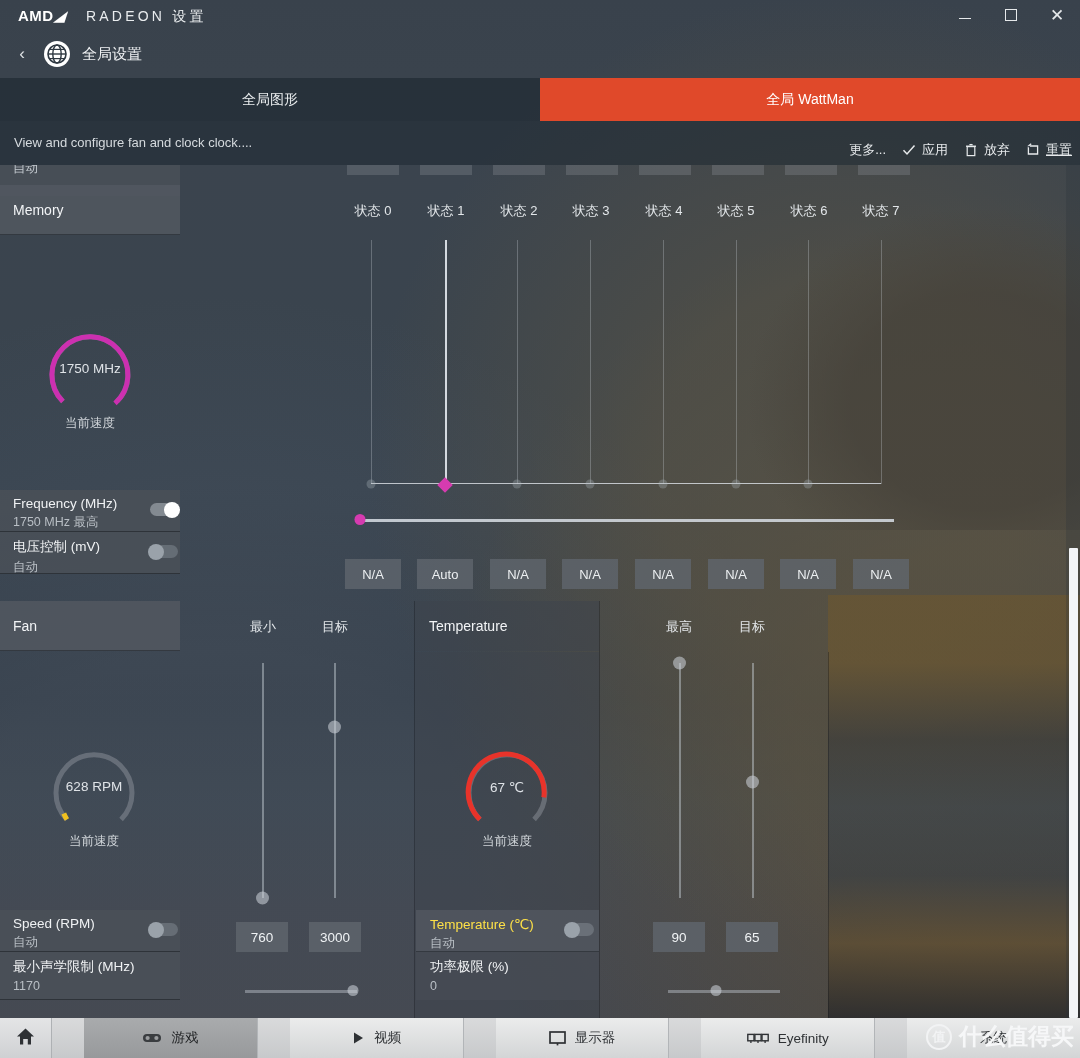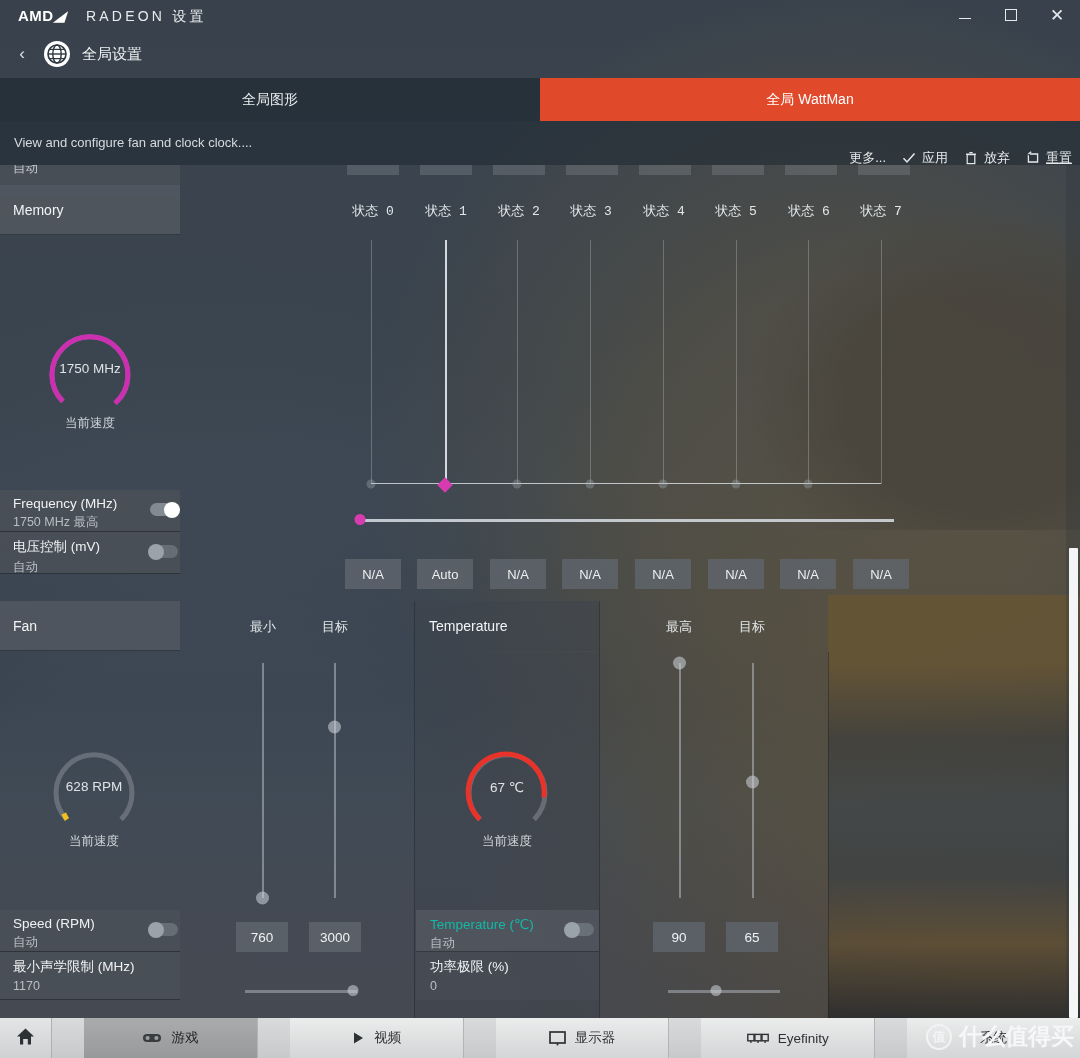--- a/index.html
+++ b/index.html
@@ -72,21 +72,21 @@
   .tabs { position:absolute; left:0; top:78px; width:1080px; height:43px; display:flex; }
   .tab { flex:1; display:flex; align-items:center; justify-content:center;
     font-size:14px; color:#e9ecee; }
   .tab.inactive { background:rgba(24,34,44,.55); }
   .tab.active { background:#e0492a; color:#fff; }
 
   
   .subhdr { position:absolute; left:0; top:121px; width:1080px; height:44px;
     background:rgba(30,40,50,.55); }
   .subhdr .desc { position:absolute; left:14px; top:14px; font-size:13px; color:#d5dade; }
-  .subhdr .acts { position:absolute; right:8px; top:28px; display:flex; align-items:center; gap:16px; }
+  .subhdr .acts { position:absolute; right:8px; top:20px; display:flex; align-items:center; gap:16px; }
   .act { display:flex; align-items:center; gap:6px; font-size:13px; color:#e7eaec; }
   .act .ic { display:flex; align-items:center; justify-content:center; width:14px; height:14px; }
   .act .ic svg { display:block; }
   .act.reset .lbl { text-decoration:underline; }
 
   
   .pane { position:absolute; left:0; top:165px; width:1080px; height:853px; overflow:hidden; }
 
   
   .rowlabel { position:absolute; left:0; width:180px; background:rgba(74,80,88,.82);
@@ -293,21 +293,21 @@
       <i style="left:386px"></i>
       <i style="left:459px"></i>
       <i style="left:532px"></i>
       <i style="left:605px"></i>
       <i style="left:678px"></i>
     </div>
 
     <div class="sec-hdr" style="top:20px;">
       <span>Memory</span>
     </div>
-    <div class="states" style="left:180px; top:20px; width:900px;font-family:Liberation Mono, monospace;">
+    <div class="states" style="left:180px; top:20px; width:900px;">
       <span class="state-lbl" style="left:193px;top:17px">状态 0</span>
       <span class="state-lbl" style="left:266px;top:17px">状态 1</span>
       <span class="state-lbl" style="left:339px;top:17px">状态 2</span>
       <span class="state-lbl" style="left:411px;top:17px">状态 3</span>
       <span class="state-lbl" style="left:484px;top:17px">状态 4</span>
       <span class="state-lbl" style="left:556px;top:17px">状态 5</span>
       <span class="state-lbl" style="left:629px;top:17px">状态 6</span>
       <span class="state-lbl" style="left:701px;top:17px">状态 7</span>
     </div>
 
@@ -442,21 +442,21 @@
       <div class="toggle off" style="left:150px; top:13px;">
         <span class="knob"></span>
       </div>
     </div>
     <div class="rowlabel" style="top:787px; height:48px; padding:6px 0 0 13px;">
       <div class="t1">最小声学限制 (MHz)</div>
       <div class="t2">1170</div>
     </div>
 
     <div style="position:absolute; left:416px; top:745px; width:183px; height:42px; padding:6px 0 0 14px; background:rgba(84,90,98,.72); border-bottom:1px solid rgba(20,24,28,.45);">
-      <div class="t1" style="font-size:13.5px;color:#14b8a6;">Temperature (℃)</div>
+      <div class="t1" style="font-size:13.5px;color:#fde047;">Temperature (℃)</div>
       <div class="t2" style="font-size:12.5px;color:#b9bfc5;margin-top:3px;">自动</div>
       <div class="toggle off" style="left:150px; top:13px;">
         <span class="knob"></span>
       </div>
     </div>
     <div style="position:absolute; left:416px; top:787px; width:183px; height:48px; padding:6px 0 0 14px; background:rgba(72,78,86,.62);">
       <div class="t1" style="font-size:13.5px;color:#f0f2f4;">功率极限 (%)</div>
       <div class="t2" style="font-size:12.5px;color:#b9bfc5;margin-top:3px;">0</div>
     </div>
 

